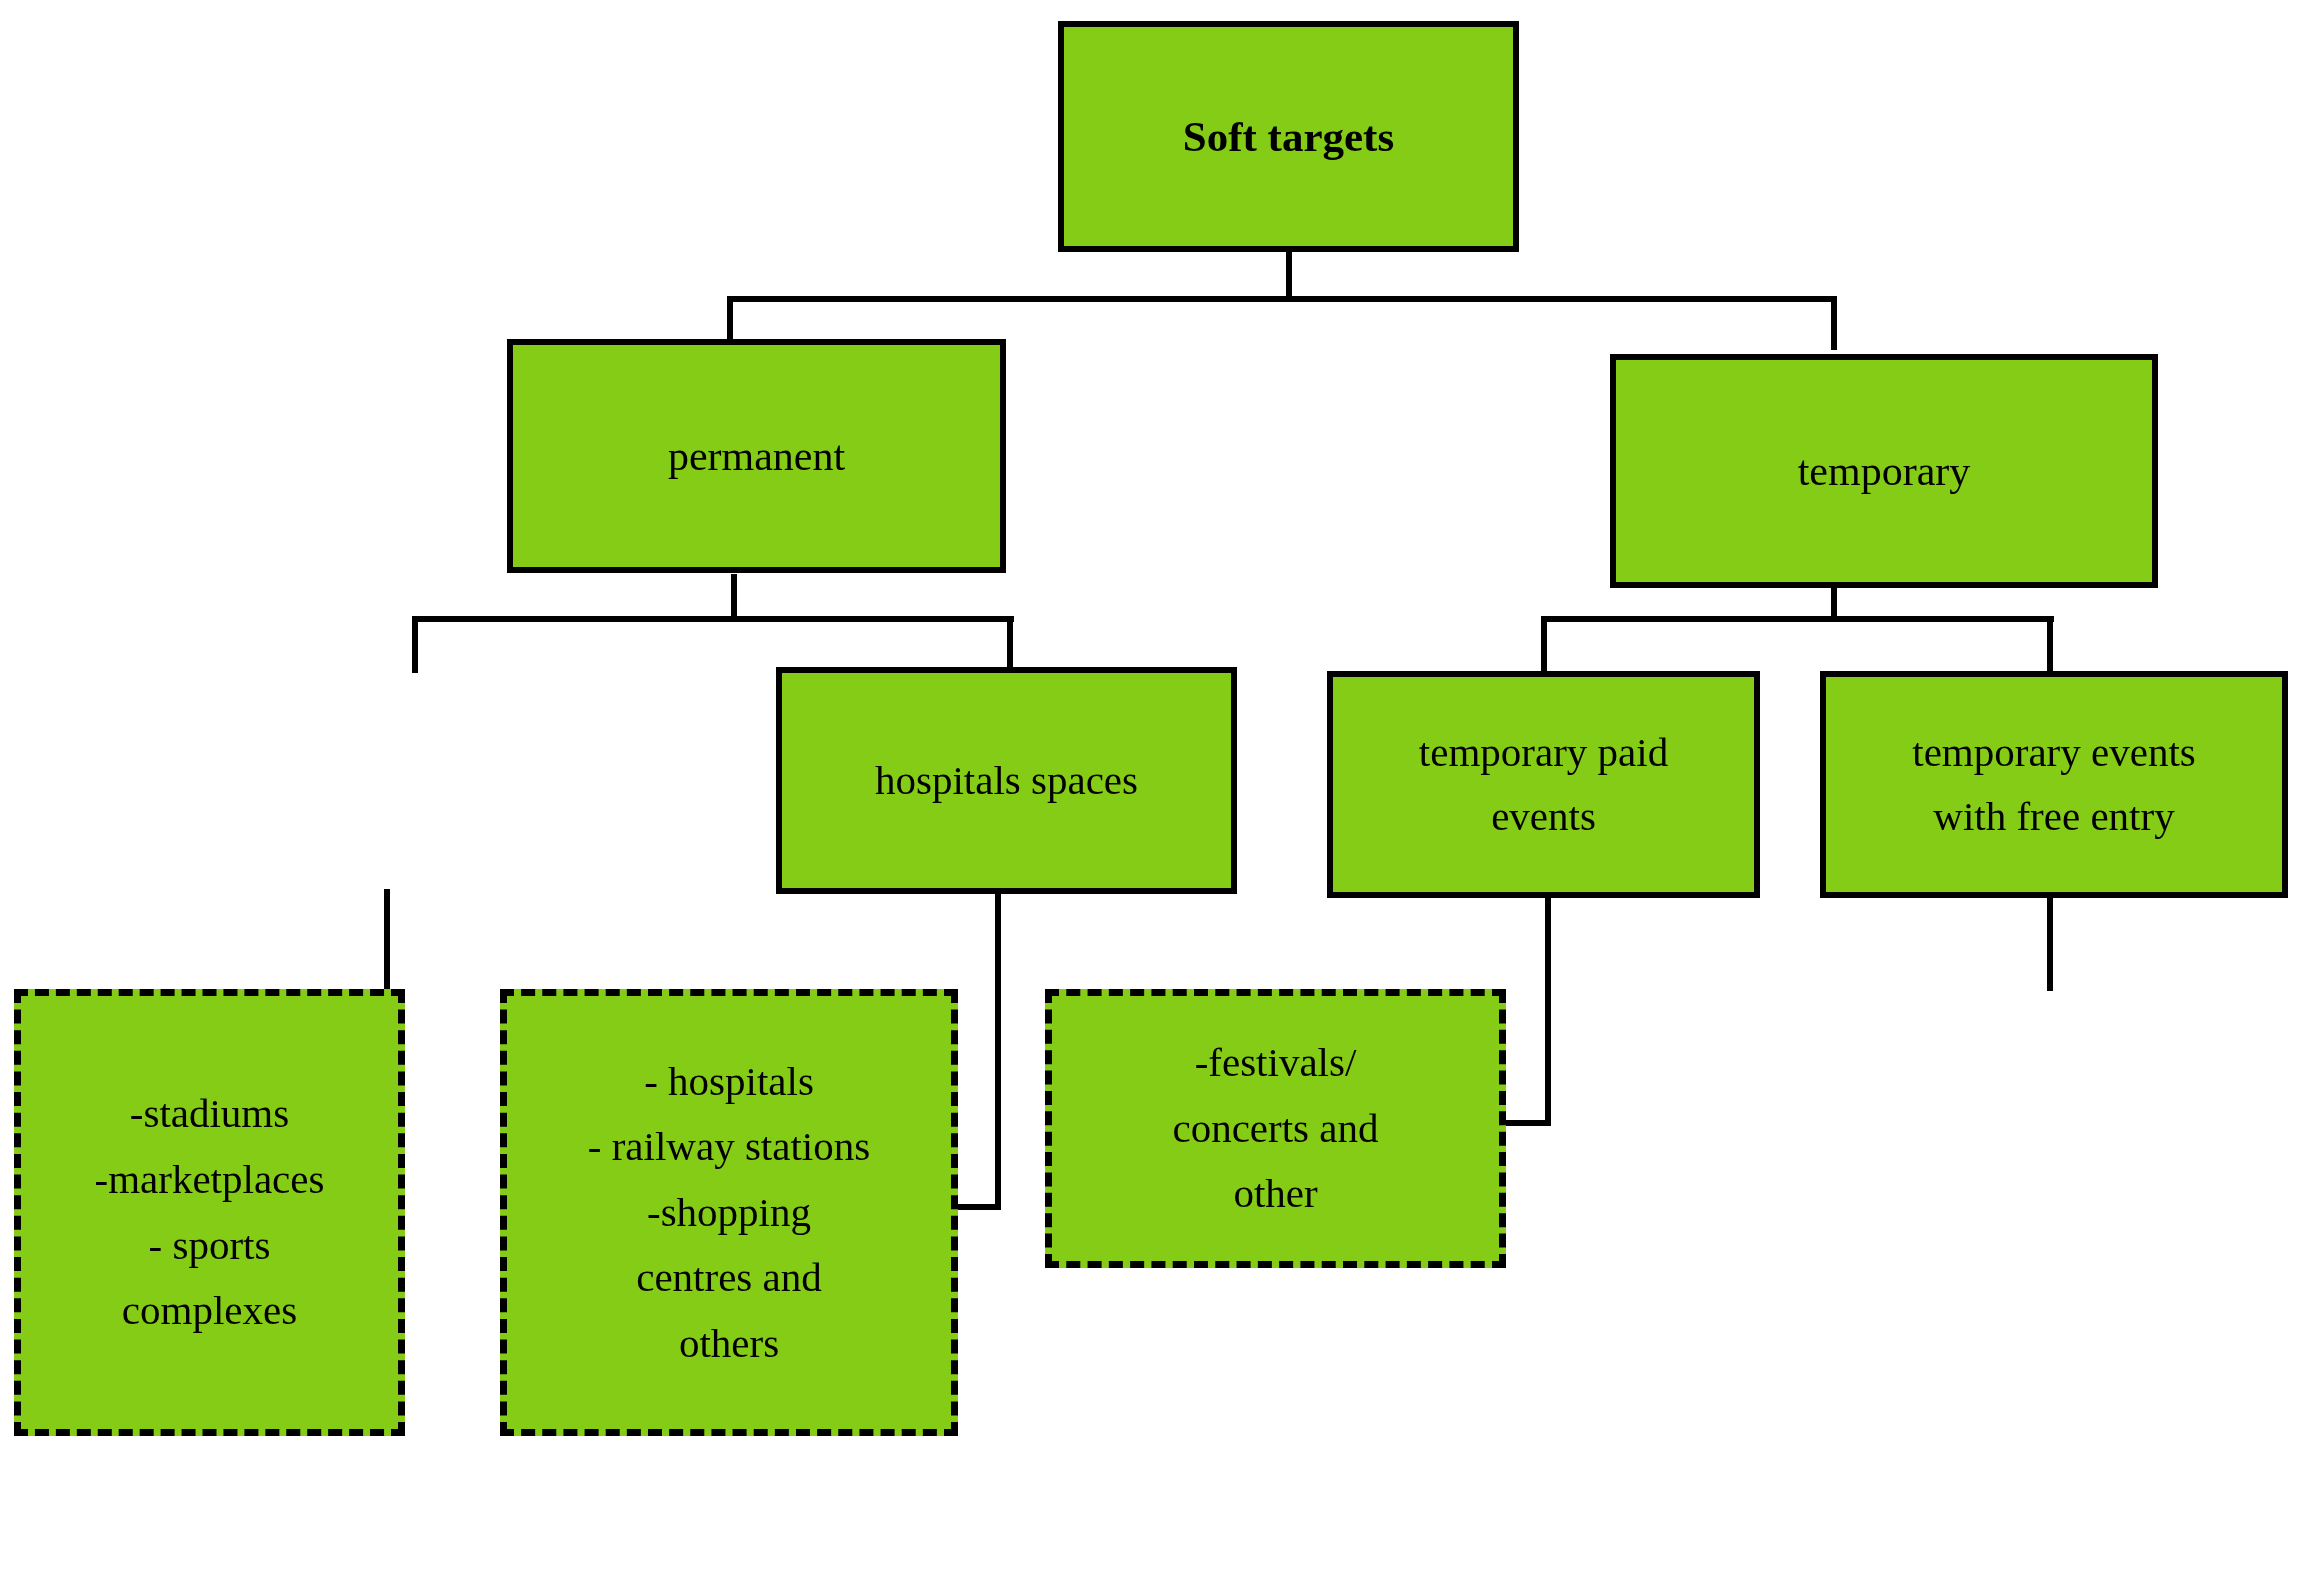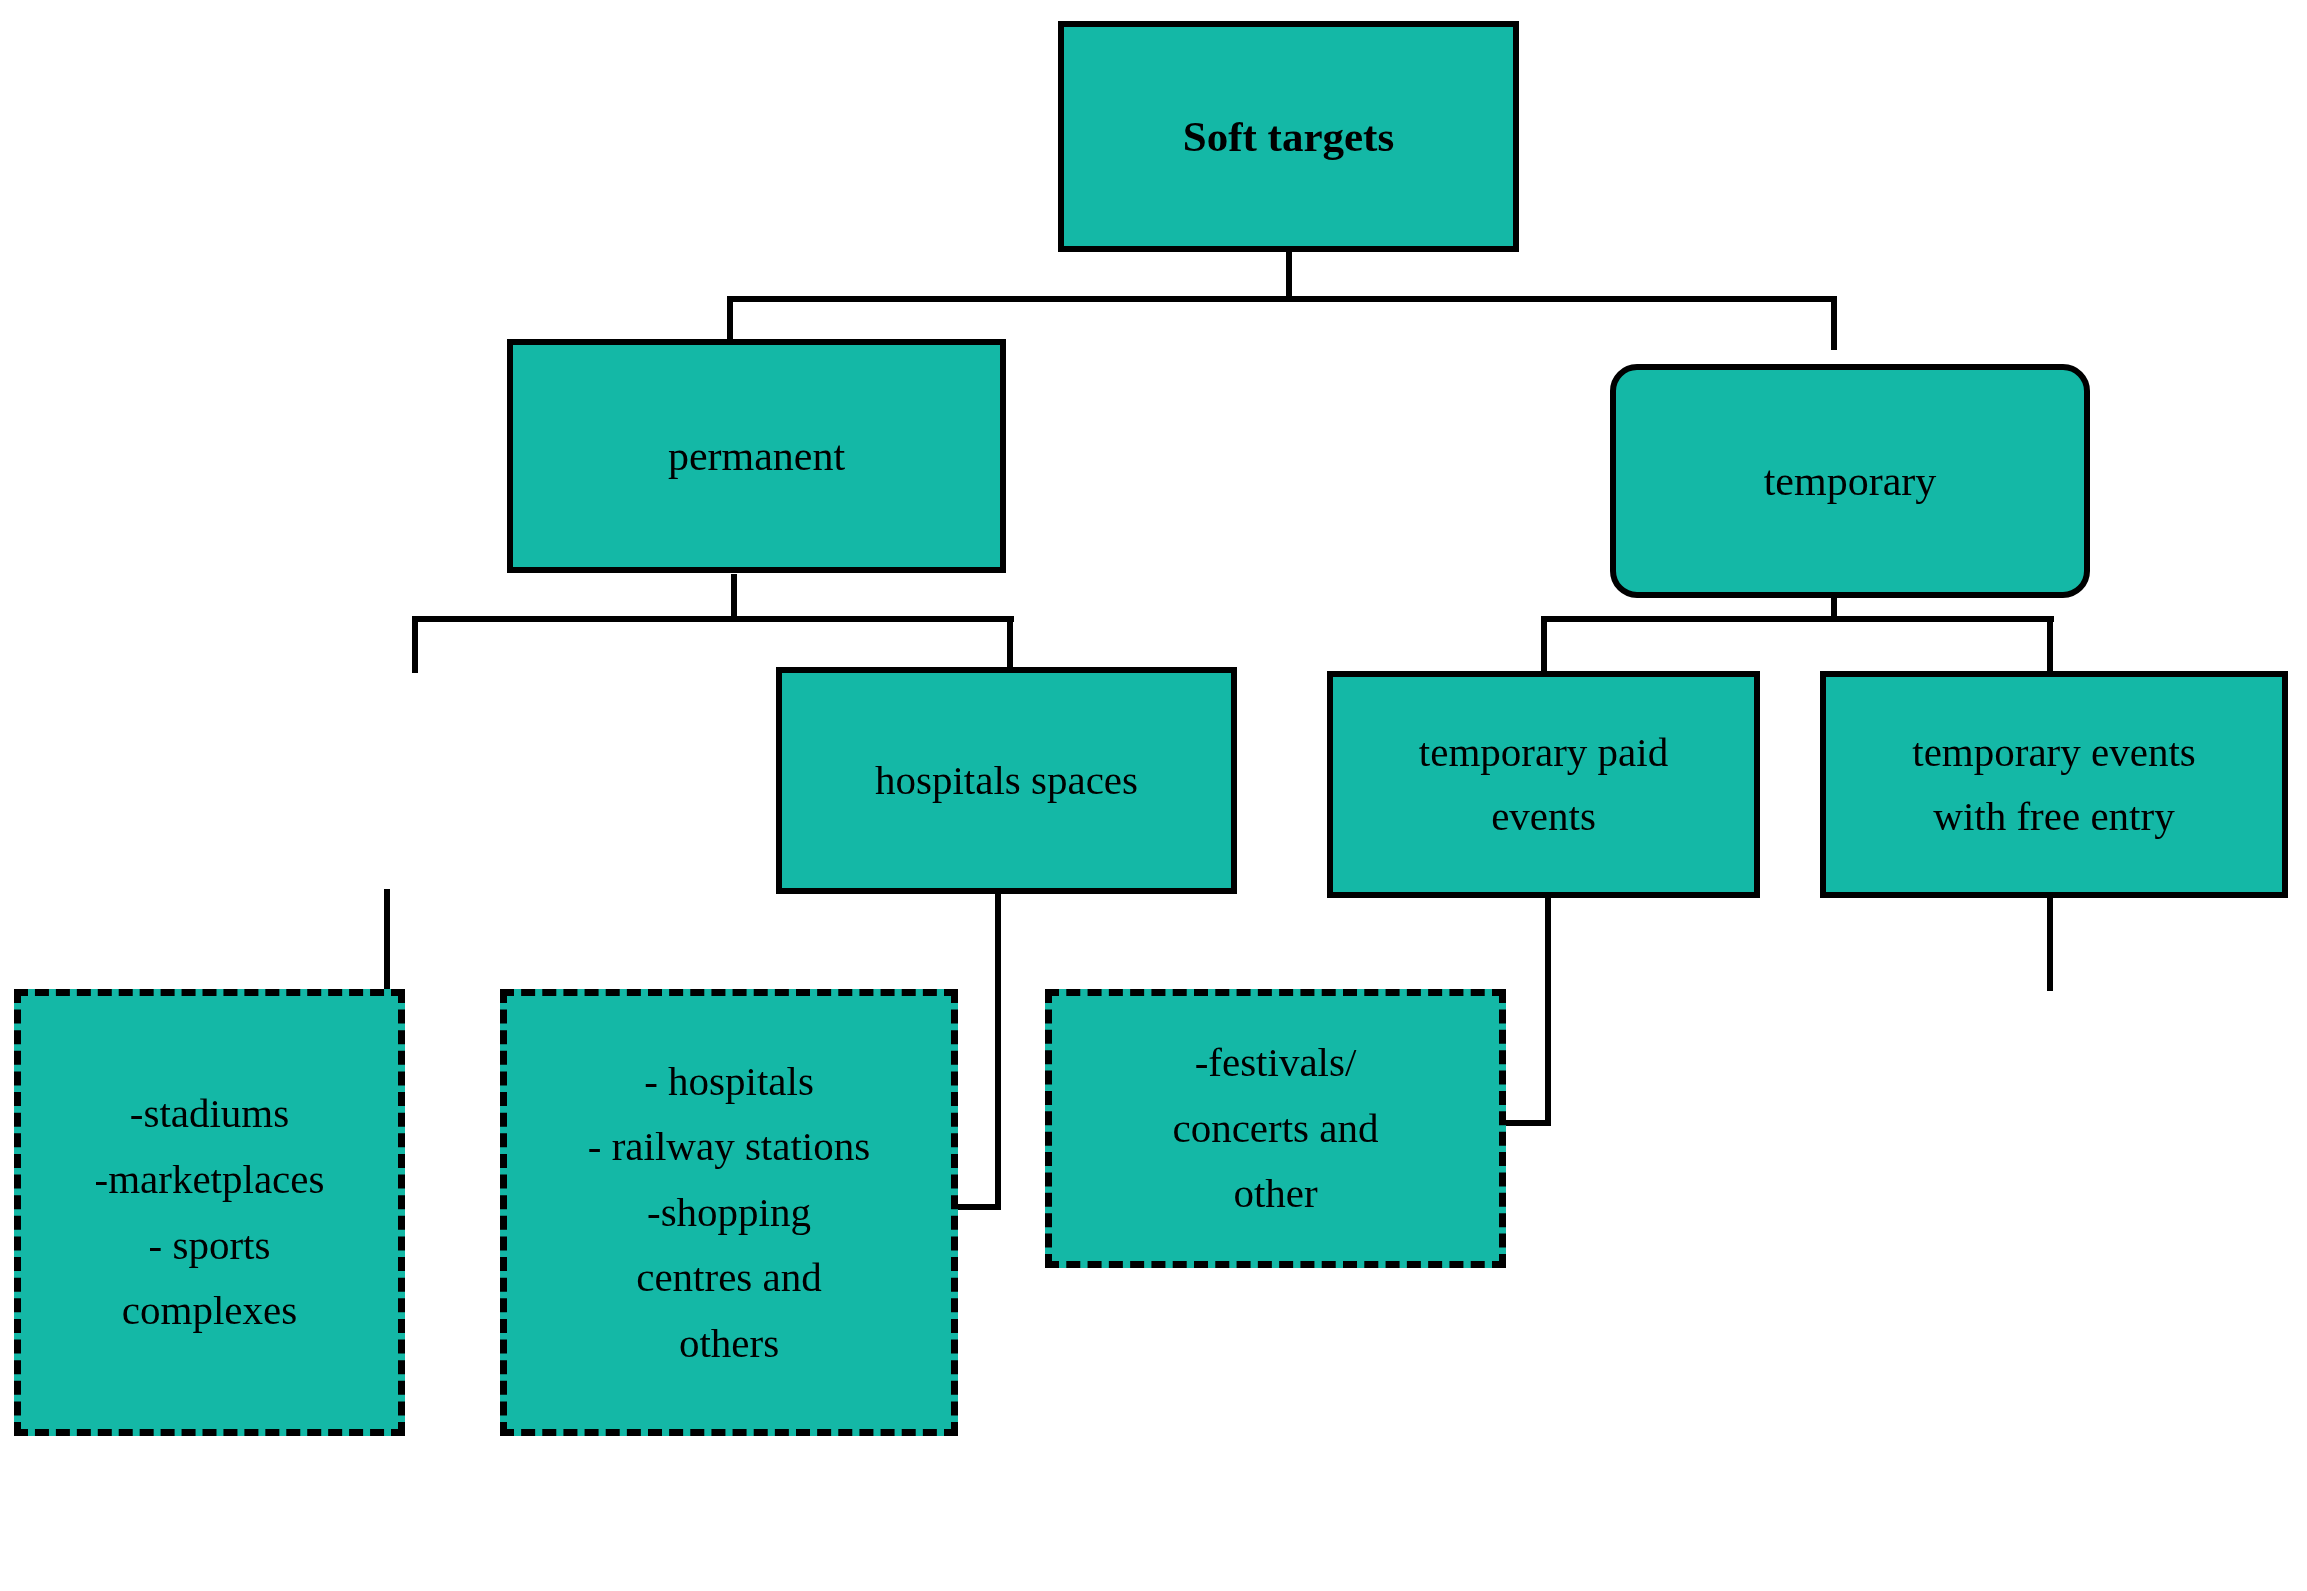--- a/index.html
+++ b/index.html
@@ -16,21 +16,21 @@
     font-family: "Liberation Serif", "DejaVu Serif", serif;
     color: #000000;
   }
   .node {
     position: absolute;
     box-sizing: border-box;
     display: flex;
     align-items: center;
     justify-content: center;
     text-align: center;
-    background: #14b8a6;
+    background: #84cc16;
     z-index: 5;
   }
   .node.solid {
     border: 6.3px solid #000000;
   }
   .node.dashed {
     border: 7.7px dashed #000000;
     z-index: 4;
   }
   .node .txt {
@@ -106,21 +106,21 @@
   <div class="conn v" style="left:2047px; top:892px; height:99px;"></div>
 
   <div class="node solid" style="left:1058px; top:21px; width:461px; height:231px;">
     <span class="txt root-label">Soft targets</span>
   </div>
 
   <div class="node solid" style="left:507px; top:339px; width:499px; height:234px;">
     <span class="txt lvl2-label">permanent</span>
   </div>
 
-  <div class="node solid" style="left:1610px; top:364px; width:480px; height:234px;border-radius:27px;">
+  <div class="node solid" style="left:1610px; top:354px; width:548px; height:234px;">
     <span class="txt lvl2-label">temporary</span>
   </div>
 
 
   <div class="node solid" style="left:776px; top:667px; width:461px; height:227px;">
     <span class="txt lvl3-label">hospitals spaces</span>
   </div>
 
   <div class="node solid" style="left:1327px; top:671px; width:433px; height:227px;">
     <span class="txt lvl3-label">temporary paid

